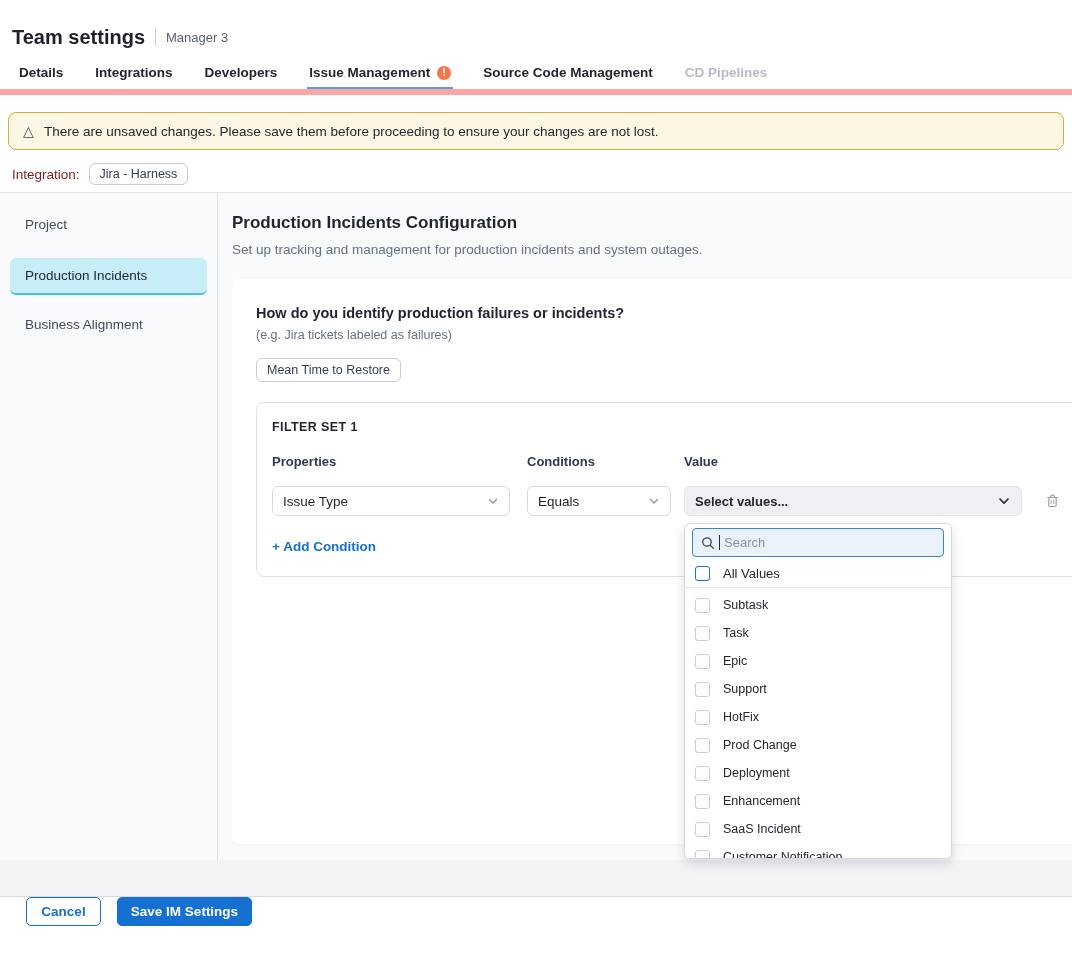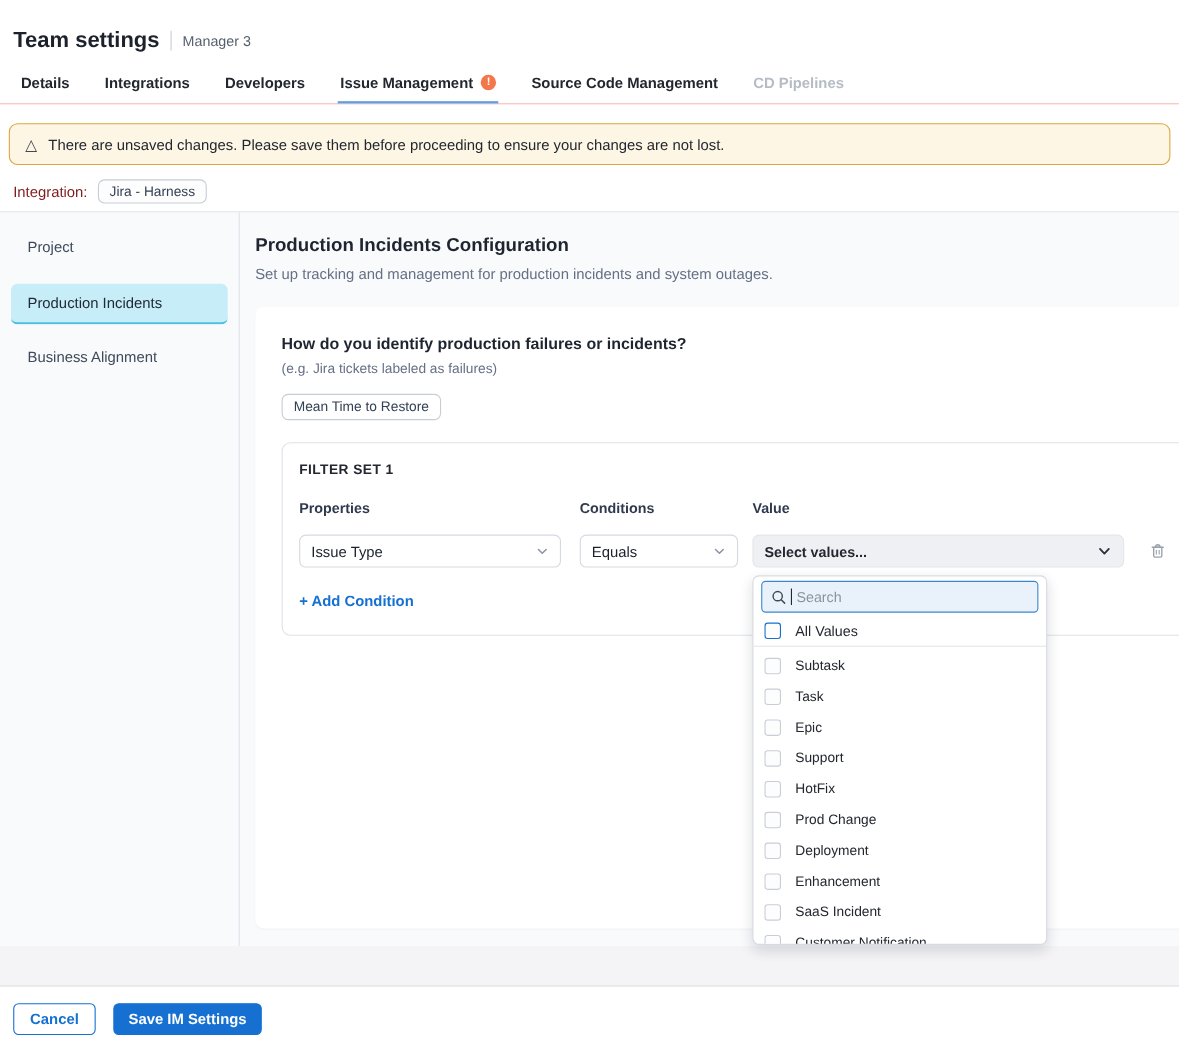--- a/index.html
+++ b/index.html
@@ -5,21 +5,21 @@
   * { margin:0; padding:0; box-sizing:border-box; }
   html,body { width:1072px; height:956px; background:#fff; font-family:"Liberation Sans", sans-serif; color:#23272f; overflow:hidden; }
 
   
   .hdr { height:58px; padding:16px 12px 0 12px; display:flex; align-items:center; gap:10px; background:#fff; }
   .hdr-title { font-size:20px; font-weight:bold; color:#1c212b; }
   .hdr-sep { width:1px; height:18px; background:#c9ced6; }
   .hdr-sub { font-size:13px; color:#555f6d; }
 
   
-  .tabs { height:37px; display:flex; align-items:stretch; gap:28px; padding:0 17px; border-bottom:1px solid #fca5a5; background:#fff; }
+  .tabs { height:37px; display:flex; align-items:stretch; gap:28px; padding:0 17px; border-bottom:6px solid #fca5a5; background:#fff; }
   .tab { display:flex; align-items:center; gap:7px; font-size:13.5px; font-weight:600; color:#22272f; border-bottom:2px solid transparent; cursor:pointer; padding:0 2px; }
   .tab.active { border-bottom-color:#57a0e5; }
   .tab.disabled { color:#b6bcc6; font-weight:600; }
   .badge { width:14px; height:14px; border-radius:50%; background:#f4764b; color:#fff; font-size:10px; font-weight:bold; display:flex; align-items:center; justify-content:center; line-height:1; }
 
   
   .banner-wrap { padding:17px 8px 0 8px; background:#fff; }
   .banner { height:38px; border:1px solid #dca83d; background:#fdf6e4; border-radius:8px; display:flex; align-items:center; gap:9px; padding:0 14px; }
   .warn-ico { font-size:14px; color:#3f4854; line-height:1; }
   .banner-text { font-size:13.5px; color:#23272f; }
@@ -69,21 +69,21 @@
   .caret-bar { width:1px; height:15px; background:#23272f; flex:none; }
   .dd-row { height:28px; display:flex; align-items:center; gap:13px; padding:0 10px; cursor:pointer; }
   .dd-all { height:28px; border-bottom:1px solid #e3e6ea; margin-bottom:3px; }
   .dd-all .dd-text { font-size:13px; }
   .dd-text { font-size:12.5px; color:#23272f; }
   .cb { width:15px; height:15px; border:1.5px solid #c9ced6; border-radius:3px; background:#fdfdfe; flex:none; }
   .cb.blue { border-color:#1570d2; }
 
   
   .strip { height:37px; background:#f4f4f6; border-bottom:1px solid #d8dadd; }
-  .footer { height:59px; background:#fff; display:flex; align-items:center; gap:16px; padding:0 12px; }
+  .footer { height:59px; background:#fff; display:flex; gap:16px; padding:0 26px; }
   .btn { height:29px; border-radius:5px; font-size:13.5px; font-weight:bold; display:flex; align-items:center; justify-content:center; cursor:pointer; font-family:"Liberation Sans", sans-serif; }
   .btn-cancel { width:75px; background:#fff; border:1.5px solid #1570d2; color:#1570d2; }
   .btn-save { width:135px; background:#1570d2; border:1.5px solid #1570d2; color:#fff; }
 </style>
 </head>
 <body>
 
 <div class="hdr">
   <div class="hdr-title">Team settings</div>
   <div class="hdr-sep"></div>

